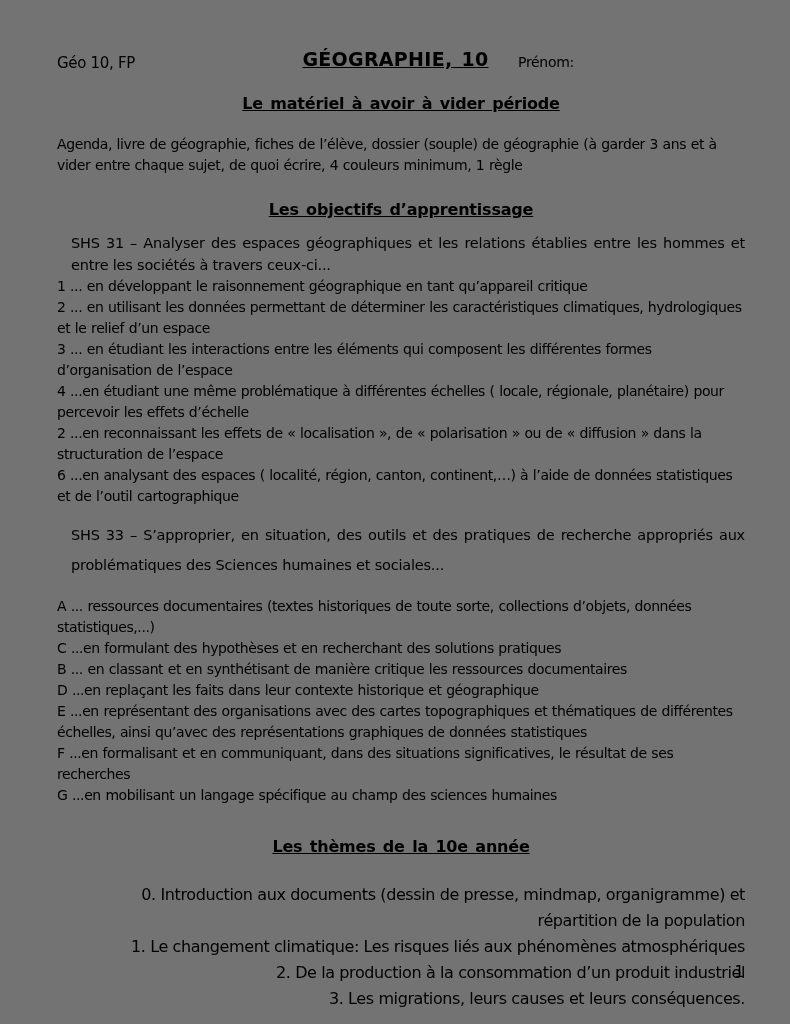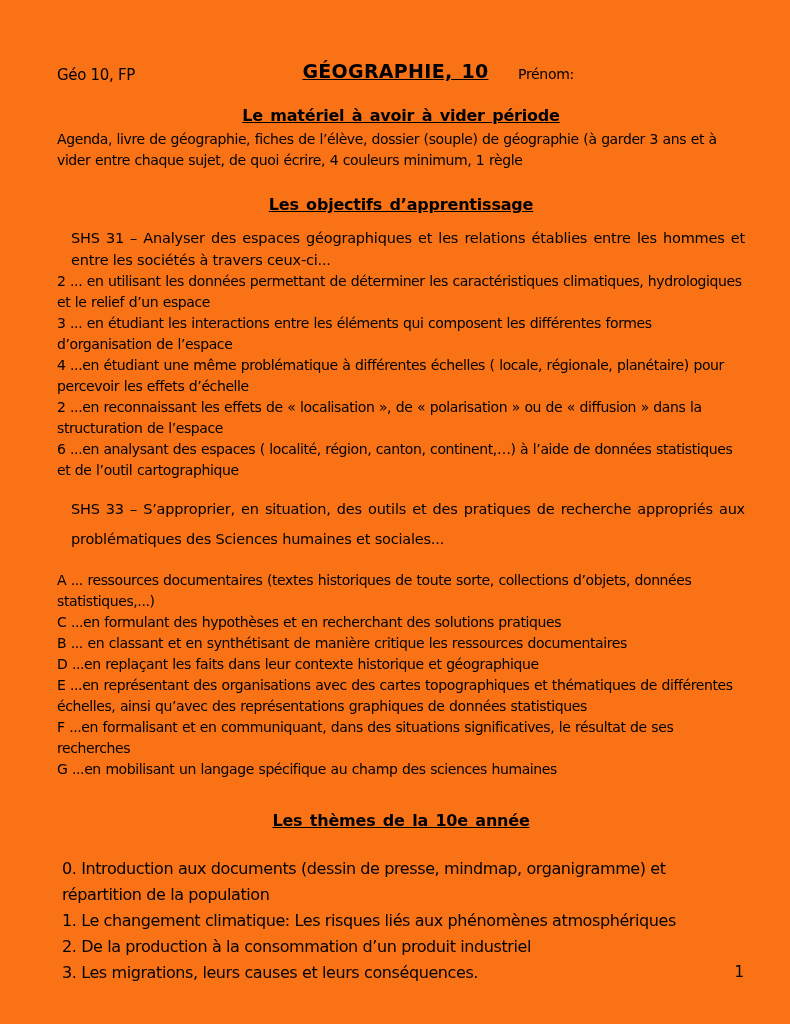--- a/index.html
+++ b/index.html
@@ -5,25 +5,25 @@
   html, body {
     margin: 0;
     padding: 0;
     background: #ffffff;
   }
   .page {
     position: relative;
     width: 790px;
     height: 1024px;
     margin: 0 auto;
-    background: #f97316;
+    background: #737373;
     color: #000000;
     font-family: "DejaVu Sans", "Liberation Sans", sans-serif;
     box-sizing: border-box;
-    padding: 60px 45px 0 57px;
+    padding: 48px 45px 0 57px;
     overflow: hidden;
   }
   
   .header {
     position: relative;
     height: 28px;
   }
   .header-left {
     position: absolute;
     left: 0;
@@ -65,21 +65,21 @@
   .heading-objectifs { margin-top: 23px; }
   .heading-themes    { margin-top: 30px; }
   
   .body-text {
     margin: 0;
     font-size: 14px;
     line-height: 21px;
     letter-spacing: -0.4px;
     word-spacing: 0.5px;
   }
-  .materiel-body { margin-top: 2px; }
+  .materiel-body { margin-top: 19px; }
   .shs-title {
     margin: 12px 0 0 14px;
     font-size: 14.5px;
     font-weight: normal;
     line-height: 21.5px;
     letter-spacing: -0.2px;
     text-align: justify;
   }
   .shs-title.shs33 {
     margin-top: 13px;
@@ -92,23 +92,24 @@
   }
   .item-list li {
     font-size: 14px;
     line-height: 21px;
     letter-spacing: -0.4px;
     word-spacing: 0.5px;
   }
   .shs33-list { margin-top: 16px; }
   
   .themes-list {
-    margin: 24px 0 0 5px;
+    margin: 24px 0 0 16px;
     padding: 0;
     list-style: none;
+    text-align: right;
   }
   .themes-list li {
     font-size: 16px;
     line-height: 26px;
     letter-spacing: -0.4px;
   }
   
   .page-number {
     position: absolute;
     right: 46px;
@@ -129,20 +130,21 @@
 
   <h2 class="section-heading heading-materiel">Le matériel à avoir à vider période</h2>
 
   <p class="body-text materiel-body">Agenda, livre de géographie, fiches de l’élève, dossier (souple) de géographie (à garder 3 ans et à vider entre chaque sujet, de quoi écrire, 4 couleurs minimum, 1 règle</p>
 
   <h2 class="section-heading heading-objectifs">Les objectifs d’apprentissage</h2>
 
   <p class="shs-title">SHS 31 – Analyser des espaces géographiques et les relations établies entre les hommes et entre les sociétés à travers ceux-ci...</p>
 
   <ul class="item-list">
+    <li>1 ... en développant le raisonnement géographique en tant qu’appareil critique</li>
     <li>2 ... en utilisant les données permettant de déterminer les caractéristiques climatiques, hydrologiques et le relief d’un espace</li>
     <li>3 ... en étudiant les interactions entre les éléments qui composent les différentes formes d’organisation de l’espace</li>
     <li>4 ...en étudiant une même problématique à différentes échelles ( locale, régionale, planétaire) pour percevoir les effets d’échelle</li>
     <li>2 ...en reconnaissant les effets de « localisation », de « polarisation » ou de « diffusion » dans la structuration de l’espace</li>
     <li>6 ...en analysant des espaces ( localité, région, canton, continent,…) à l’aide de données statistiques et de l’outil cartographique</li>
   </ul>
 
   <p class="shs-title shs33">SHS 33 – S’approprier, en situation, des outils et des pratiques de recherche appropriés aux problématiques des Sciences humaines et sociales...</p>
 
   <ul class="item-list shs33-list">

